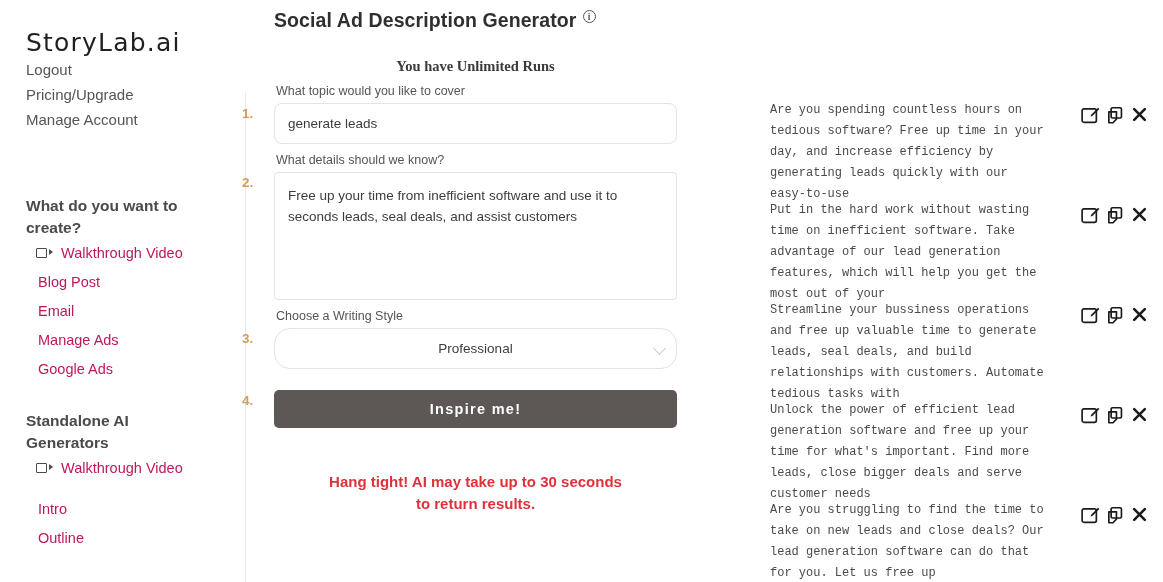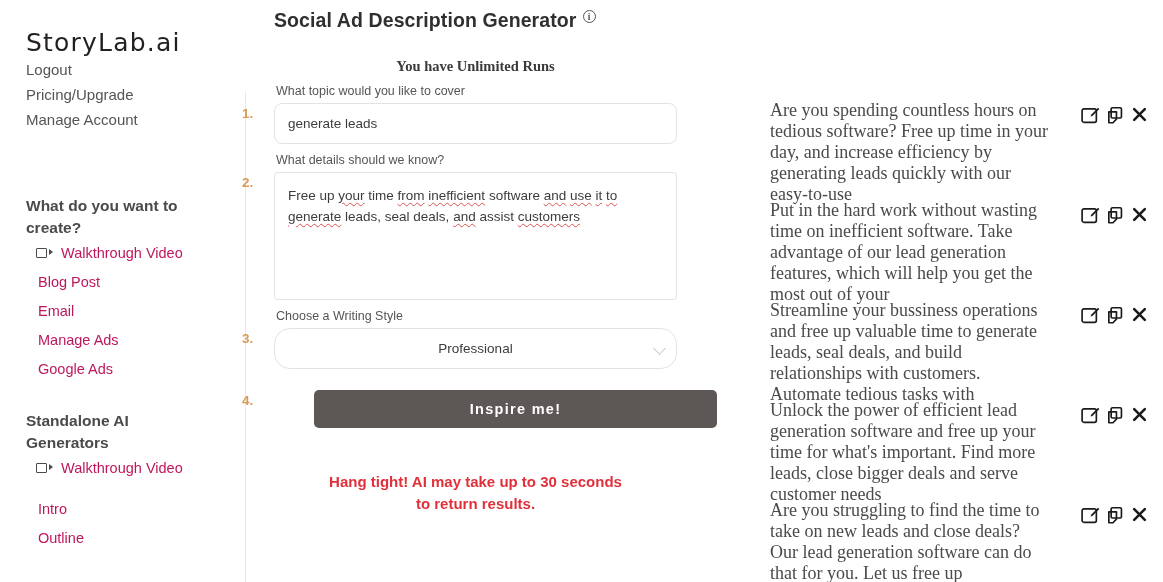--- a/index.html
+++ b/index.html
@@ -192,21 +192,20 @@
     border-radius: 4px;
     background: #fff;
     font-size: 13.5px;
     color: #3c3c3c;
     padding: 12px 13px;
     line-height: 21px;
     overflow: hidden;
     cursor: text;
   }
   .sq {
-    text-decoration: underline;
     text-decoration-style: wavy;
     text-decoration-color: #d9534f;
     text-decoration-thickness: 1px;
     text-underline-offset: 2px;
   }
   .select-wrap {
     position: relative;
     width: 403px;
   }
   .select-box {
@@ -239,21 +238,20 @@
     height: 38px;
     background: #5d5856;
     color: #ffffff;
     border: none;
     border-radius: 5px;
     font-family: "Liberation Sans", sans-serif;
     font-size: 14.5px;
     font-weight: 700;
     letter-spacing: 1.3px;
     cursor: pointer;
-    margin-left: 40px;
   }
   .warn {
     width: 403px;
     text-align: center;
     color: #e0313b;
     font-size: 15px;
     font-weight: 700;
     line-height: 22px;
     margin-top: 43px;
   }
@@ -266,22 +264,22 @@
     padding-left: 9px;
     box-sizing: border-box;
   }
   .result-item {
     position: relative;
     height: 100px;
     display: flex;
     align-items: flex-start;
   }
   .result-text {
-    font-family: Liberation Serif, serif;
-    font-size: 18px;
+    font-family: Liberation Mono, monospace;
+    font-size: 12px;
     line-height: 21px;
     color: #4a4a4a;
     width: 280px;
     padding-right: 8px;
   }
   .result-actions {
     display: flex;
     align-items: flex-start;
     gap: 6px;
     position: absolute;
@@ -349,21 +347,21 @@
 
     <div class="field-label">What topic would you like to cover</div>
     <div class="row">
       <span class="step-num">1.</span>
       <input class="text-input" type="text" value="generate leads" style="">
     </div>
 
     <div class="field-label">What details should we know?</div>
     <div class="row">
       <span class="step-num">2.</span>
-      <div class="ta-display">Free up <span class="sq">your</span> time <span class="sq">from</span> <span class="sq">inefficient</span> software <span class="sq">and</span> <span class="sq">use</span> <span class="sq">it</span> <span class="sq">to</span> <span class="sq">generate</span> leads, seal deals, <span class="sq">and</span> assist <span class="sq">customers</span></div>
+      <div class="ta-display">Free up <span class="sq">your</span> time <span class="sq">from</span> <span class="sq">inefficient</span> software <span class="sq">and</span> <span class="sq">use</span> <span class="sq">it</span> <span class="sq">to</span> <span class="sq">seconds</span> leads, seal deals, <span class="sq">and</span> assist <span class="sq">customers</span></div>
     </div>
 
     <div class="field-label">Choose a Writing Style</div>
     <div class="row">
       <span class="step-num">3.</span>
       <div class="select-wrap">
         <div class="select-box">
           <span>Professional</span>
         </div>
         <span class="select-chev"></span>

